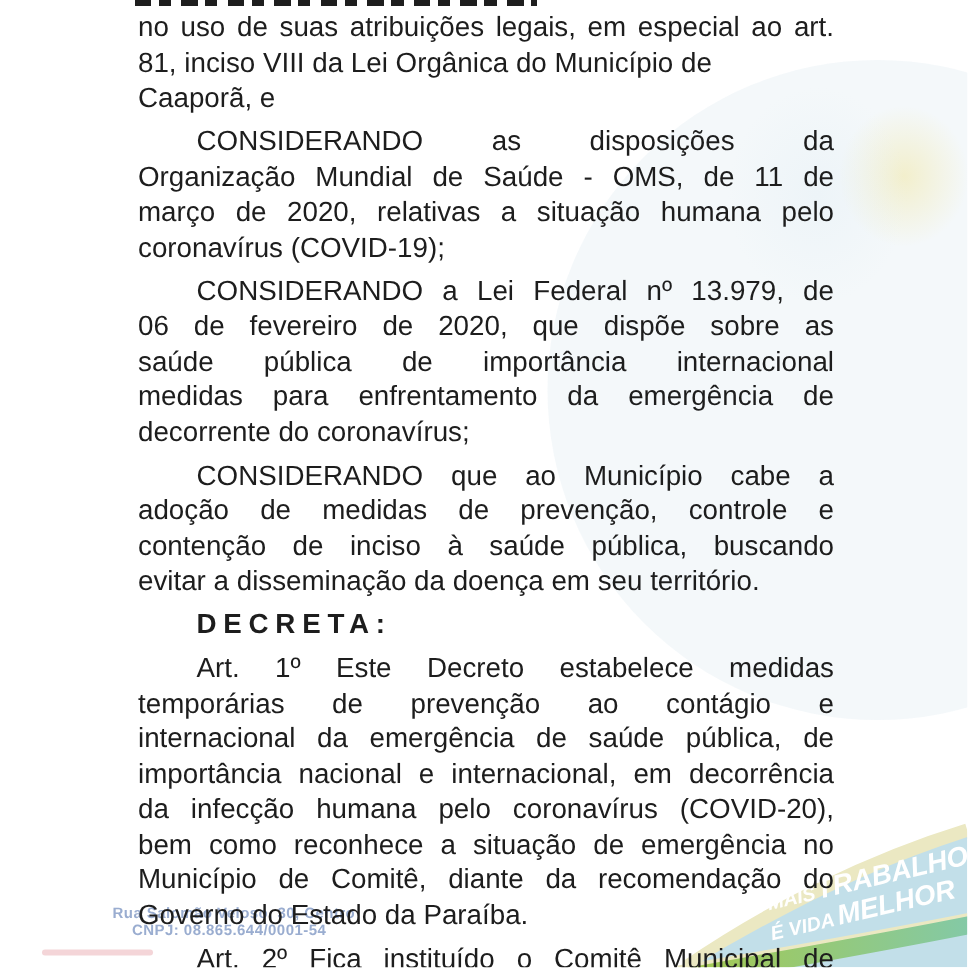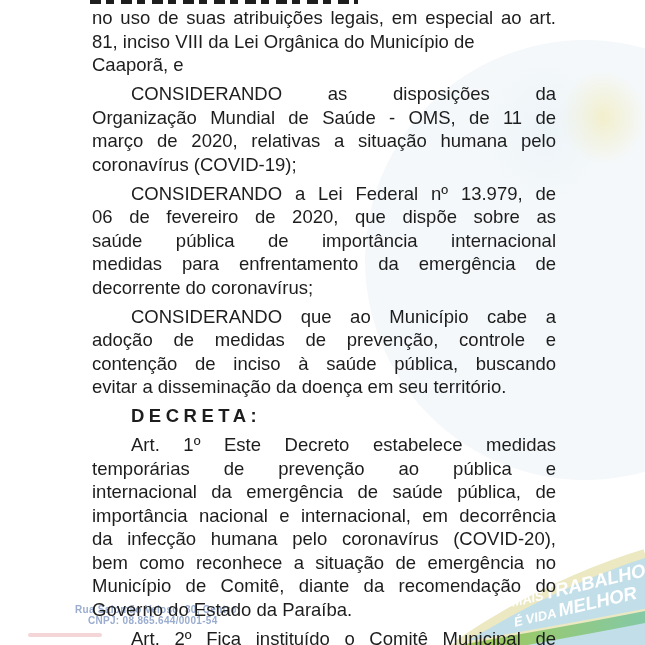--- a/index.html
+++ b/index.html
@@ -115,21 +115,21 @@
       <div class="ln j ind">CONSIDERANDO que ao Município cabe a</div>
       <div class="ln j">adoção de medidas de prevenção, controle e</div>
       <div class="ln j">contenção de inciso à saúde pública, buscando</div>
       <div class="ln">evitar a disseminação da doença em seu território.</div>
     </div>
 
     <div class="decreta">DECRETA:</div>
 
     <div class="para">
       <div class="ln j ind">Art. 1º Este Decreto estabelece medidas</div>
-      <div class="ln j">temporárias de prevenção ao pública e</div>
+      <div class="ln j">temporárias de prevenção ao contágio e</div>
       <div class="ln j">internacional da emergência de saúde pública, de</div>
       <div class="ln j">importância nacional e internacional, em decorrência</div>
       <div class="ln j">da infecção humana pelo coronavírus (COVID-20),</div>
       <div class="ln j">bem como reconhece a situação de emergência no</div>
       <div class="ln j">Município de Comitê, diante da recomendação do</div>
       <div class="ln">Governo do Estado da Paraíba.</div>
     </div>
 
     <div class="para">
       <div class="ln j ind">Art. 2º Fica instituído o Comitê Municipal de</div>

